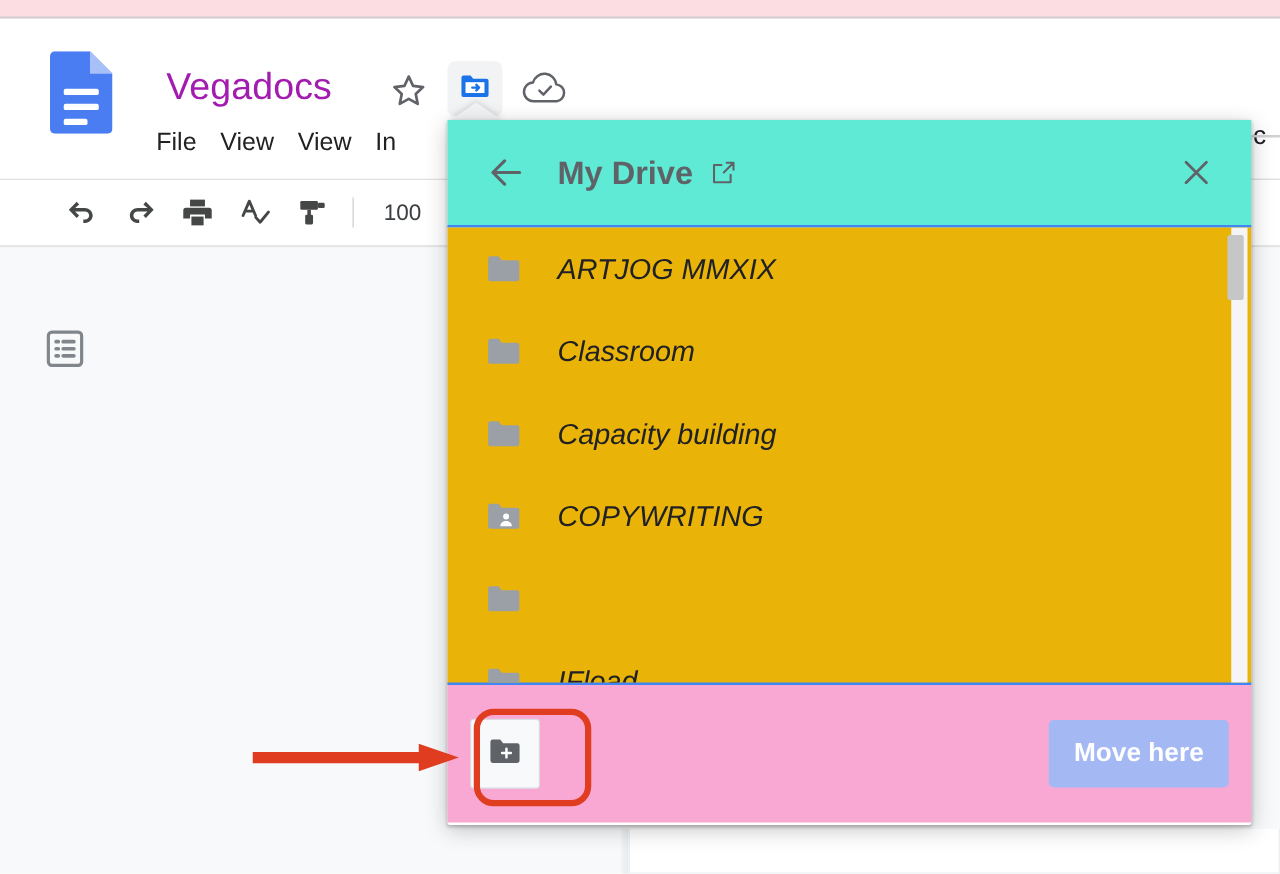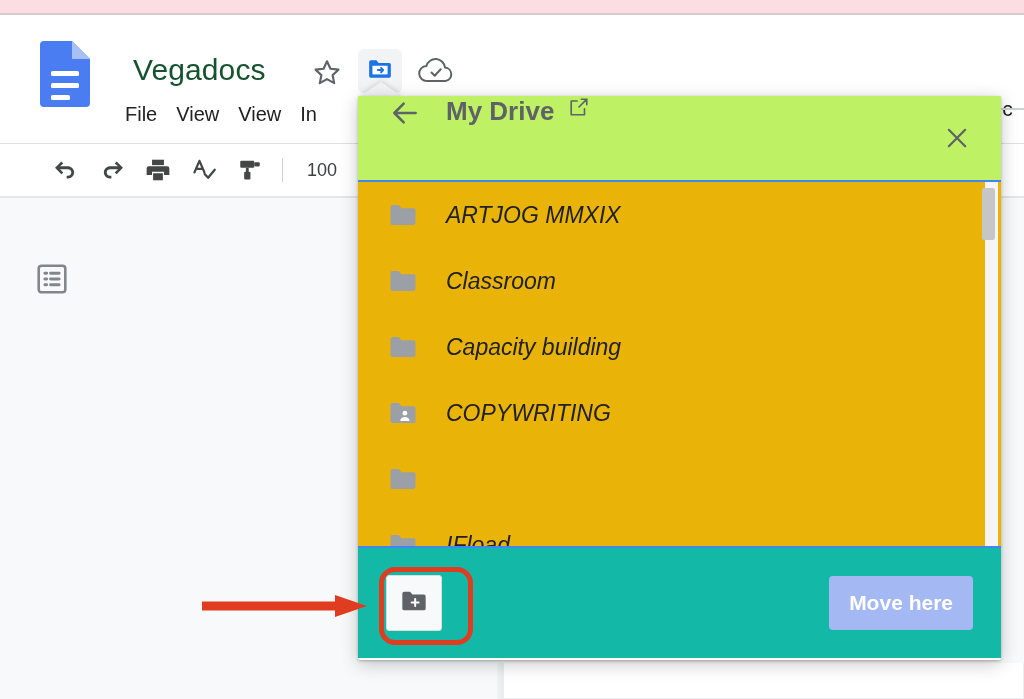--- a/index.html
+++ b/index.html
@@ -24,21 +24,21 @@
   
   .docs-header {
     position: absolute; left: 0; top: 15px; width: 1024px; height: 128px;
     background: #ffffff;
   }
   .docs-logo {
     position: absolute; left: 40px; top: 26px; width: 50px; height: 66px;
   }
   .doc-title {
     position: absolute; left: 133px; top: 38px;
-    font-size: 30px; color: #14532d; letter-spacing: .1px;
+    font-size: 30px; color: #a21caf; letter-spacing: .1px;
     white-space: nowrap;
   }
   .star-icon {
     position: absolute; left: 311px; top: 42px; width: 32px; height: 32px;
     color: #5f6368;
   }
   .movetofolder-btn {
     position: absolute; left: 358px; top: 34px; width: 44px; height: 44px;
     border-radius: 6px; background: #f1f3f4;
     display: flex; align-items: center; justify-content: center;
@@ -136,22 +136,22 @@
   }
   .dialog-pointer {
     position: absolute; left: 359px; top: 82px;
     width: 0; height: 0;
     border-left: 22px solid transparent;
     border-right: 22px solid transparent;
     border-bottom: 15px solid #f1f3f4;
     filter: drop-shadow(0 -2px 2px rgba(0,0,0,.10));
   }
   .dialog-header {
-    position: relative; height: 86px; background: #bef264;
-    display: flex; 
+    position: relative; height: 86px; background: #5eead4;
+    display: flex; align-items: center;
     border-bottom: 2px solid #4285f4;
   }
   .back-arrow {
     margin-left: 30px; width: 34px; height: 34px; color: #5f6368;
     display: flex; align-items: center; justify-content: center;
   }
   .dialog-title {
     margin-left: 24px; font-size: 26px; font-weight: bold; color: #5f6368;
     white-space: nowrap;
   }
@@ -180,23 +180,23 @@
   .scroll-thumb {
     position: absolute; right: 3px; top: 6px; width: 13px; height: 52px;
     background: #c4c7c5; border-radius: 2px;
   }
   .scroll-track {
     position: absolute; right: 3px; top: 0; width: 13px; height: 366px;
     background: #f5f5f5;
   }
 
   .dialog-footer {
-    position: relative; height: 110px; background: #14b8a6;
+    position: relative; height: 110px; background: #f9a8d4;
     display: flex; align-items: center; justify-content: space-between;
-    padding: 0 28px;
+    padding: 0 18px;
   }
   .newfolder-btn {
     width: 56px; height: 56px; border: 1px solid #dadce0; border-radius: 3px;
     background: #f8f9fa;
     display: flex; align-items: center; justify-content: center;
     color: #5f6368;
   }
   .newfolder-wrap { position: relative; }
   .move-here-btn {
     min-width: 132px; height: 54px; border-radius: 4px;

